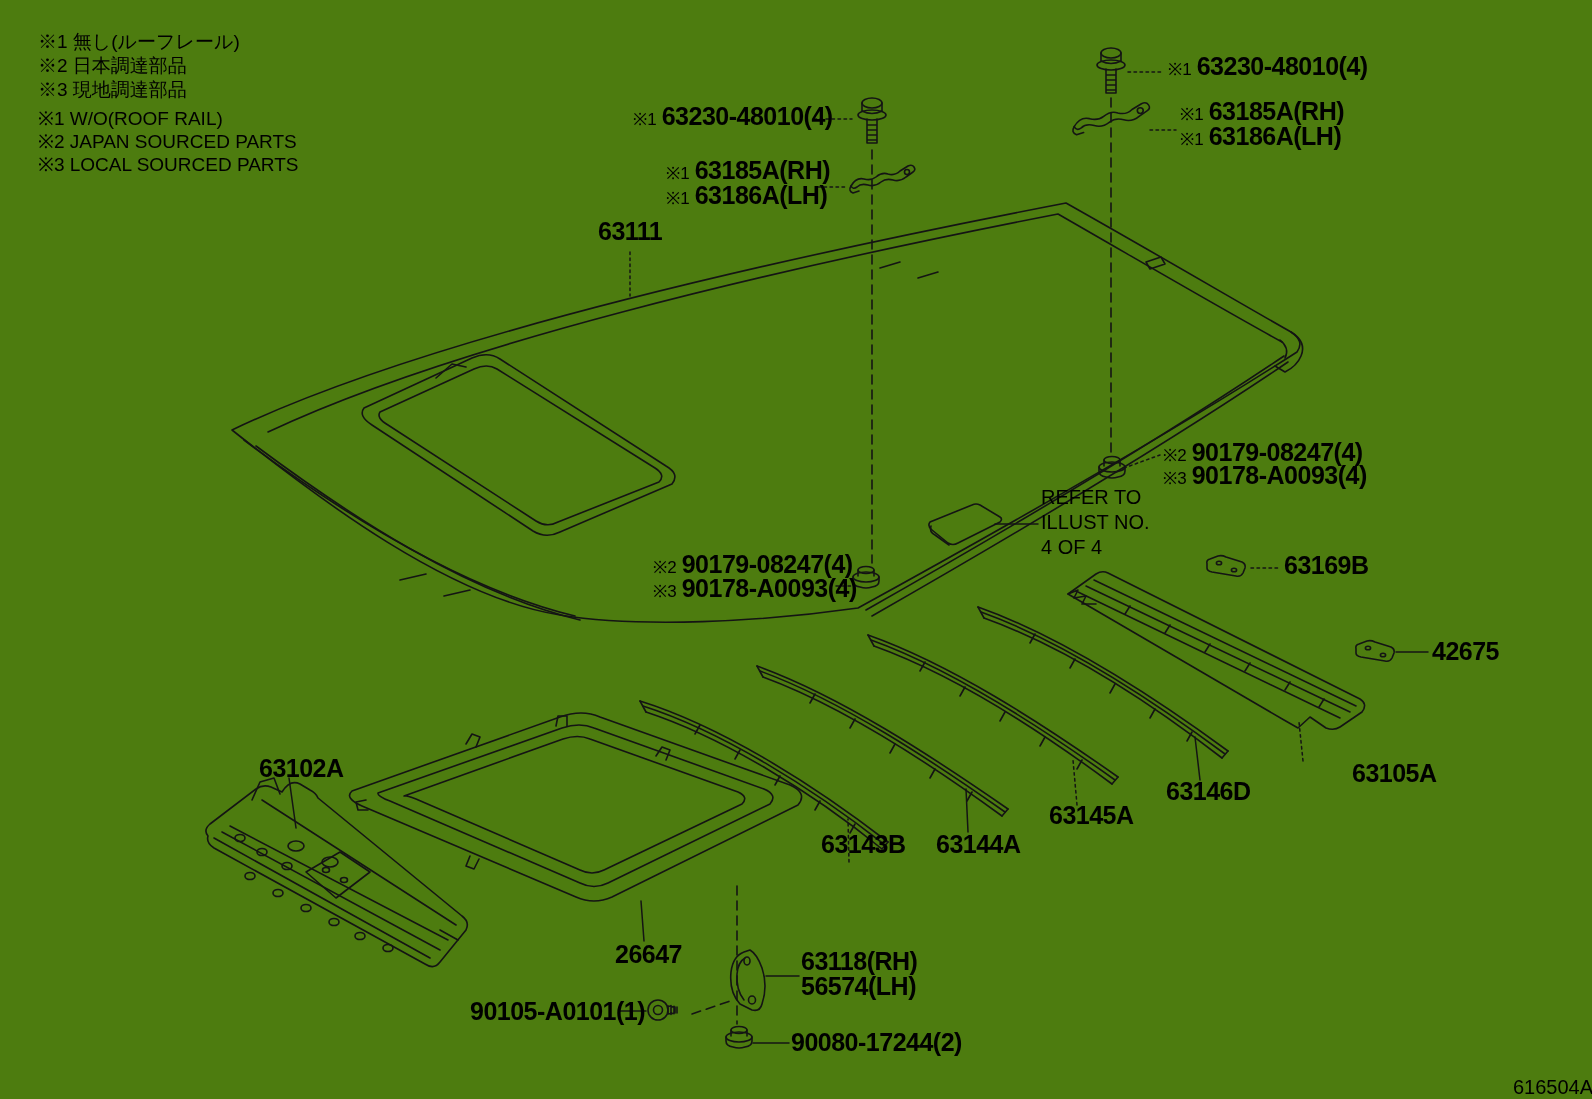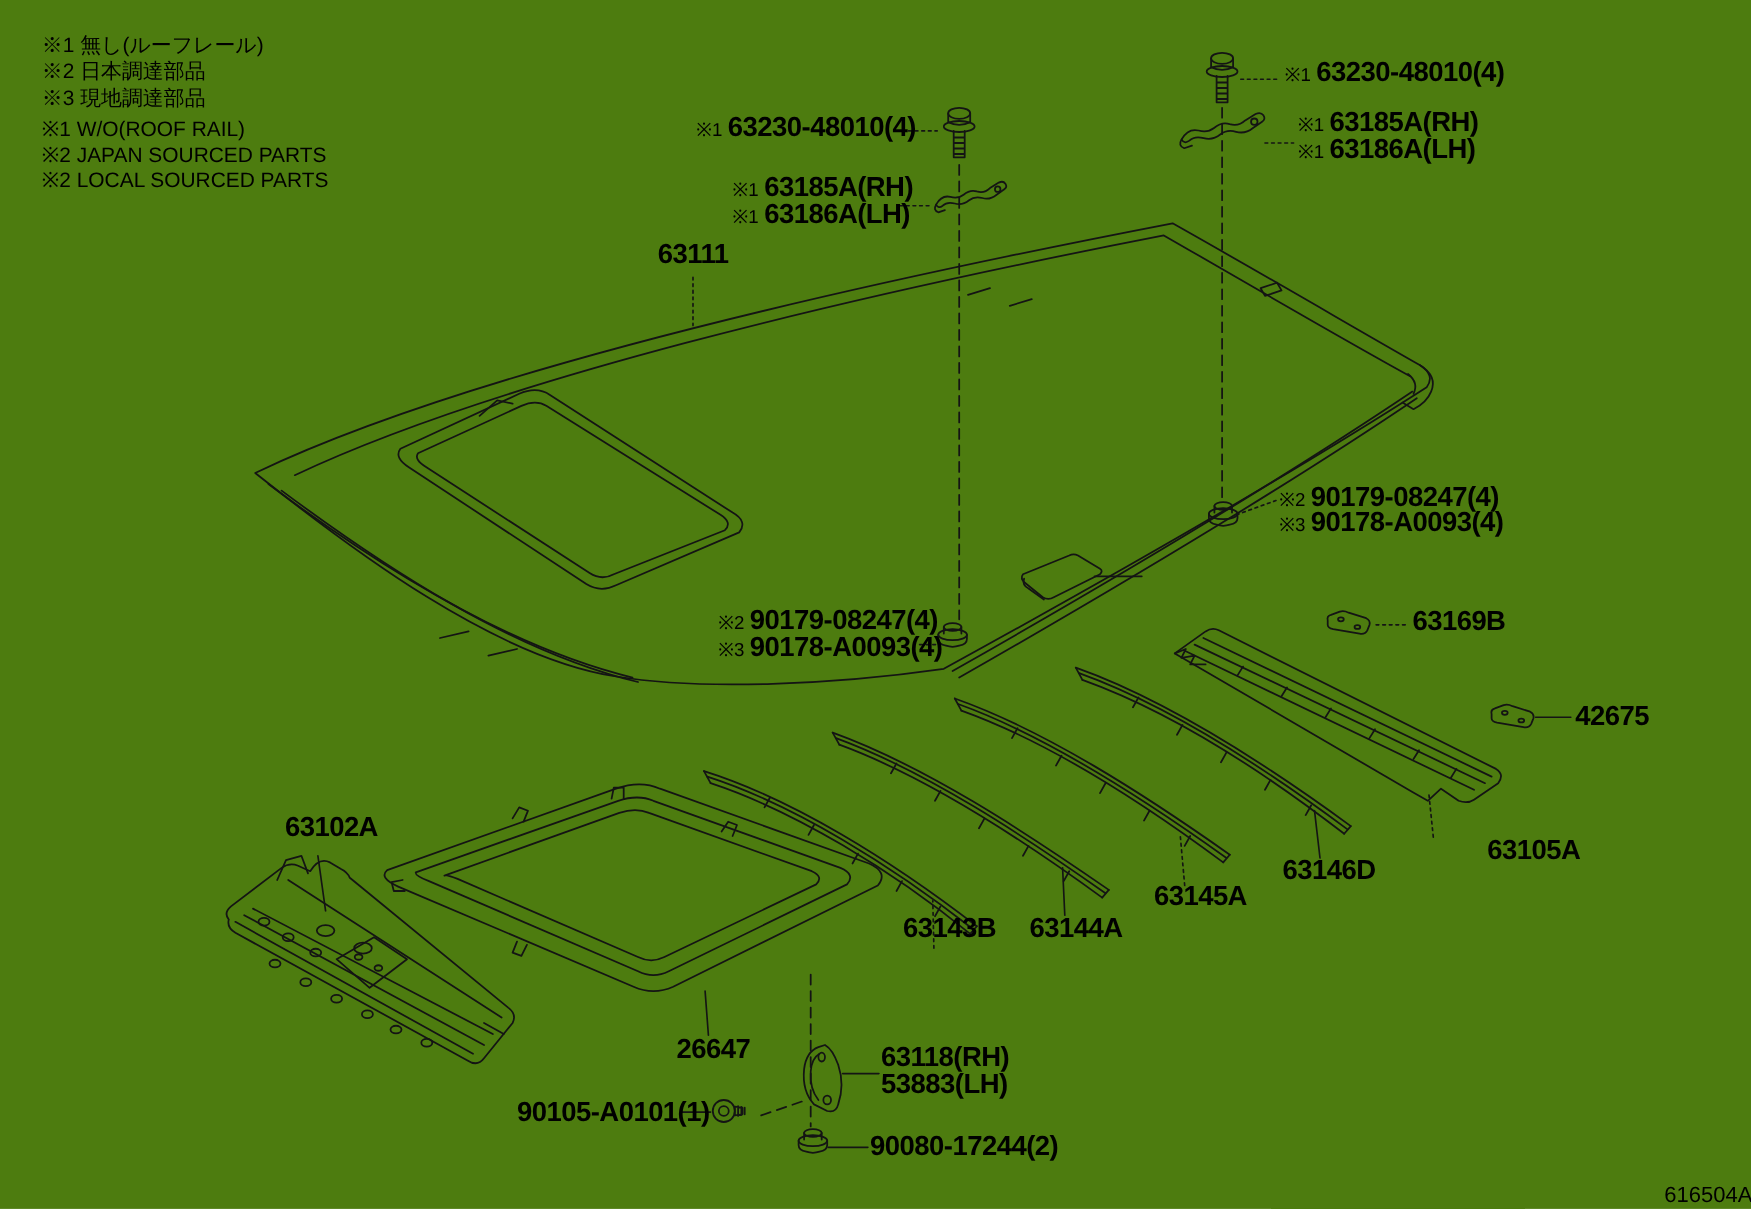--- a/index.html
+++ b/index.html
@@ -190,21 +190,21 @@
       <path stroke-dasharray="9,6" d="M737,886 V1024"></path>
       <path stroke-dasharray="9,6" d="M692,1014 L733,1000"></path>
     </g>
   </svg>
 
   <div class="lg" style="left:38px;top:31px">※1 無し(ルーフレール)</div>
   <div class="lg" style="left:38px;top:55px">※2 日本調達部品</div>
   <div class="lg" style="left:38px;top:79px">※3 現地調達部品</div>
   <div class="lg" style="left:38px;top:108px">※1 W/O(ROOF RAIL)</div>
   <div class="lg" style="left:38px;top:131px">※2 JAPAN SOURCED PARTS</div>
-  <div class="lg" style="left:38px;top:154px">※2 LOCAL SOURCED PARTS</div>
+  <div class="lg" style="left:38px;top:154px">※3 LOCAL SOURCED PARTS</div>
 
   <div class="pn" style="left:633px;top:104px">
     <span class="pre">※1</span><span>63230-48010(4)</span>
   </div>
   <div class="pn" style="left:666px;top:158px">
     <span class="pre">※1</span><span>63185A(RH)</span>
   </div>
   <div class="pn" style="left:666px;top:183px">
     <span class="pre">※1</span><span>63186A(LH)</span>
   </div>
@@ -231,21 +231,21 @@
   </div>
   <div class="pn" style="left:653px;top:576px">
     <span class="pre">※3</span><span>90178-A0093(4)</span>
   </div>
   <div class="pn" style="left:1284px;top:553px">
     <span>63169B</span>
   </div>
   <div class="pn" style="left:1432px;top:639px">
     <span>42675</span>
   </div>
-  <div class="pn" style="left:259px;top:740px">
+  <div class="pn" style="left:259px;top:756px">
     <span>63102A</span>
   </div>
   <div class="pn" style="left:1352px;top:761px">
     <span>63105A</span>
   </div>
   <div class="pn" style="left:1166px;top:779px">
     <span>63146D</span>
   </div>
   <div class="pn" style="left:1049px;top:803px">
     <span>63145A</span>
@@ -256,25 +256,30 @@
   <div class="pn" style="left:821px;top:832px">
     <span>63143B</span>
   </div>
   <div class="pn" style="left:615px;top:942px">
     <span>26647</span>
   </div>
   <div class="pn" style="left:801px;top:949px">
     <span>63118(RH)</span>
   </div>
   <div class="pn" style="left:801px;top:974px">
-    <span>53883(LH)</span>
+    <span>56574(LH)</span>
   </div>
   <div class="pn" style="left:470px;top:999px">
     <span>90105-A0101(1)</span>
   </div>
   <div class="pn" style="left:791px;top:1030px">
     <span>90080-17244(2)</span>
   </div>
 
+  <div class="note" style="left:1041px;top:485px">
+    <div>REFER TO</div>
+    <div>ILLUST NO.</div>
+    <div>4 OF 4</div>
+  </div>
 
   <div class="code" style="left:1513px;top:1076px">616504A</div>
 
 </div>
 
 </body></html>

